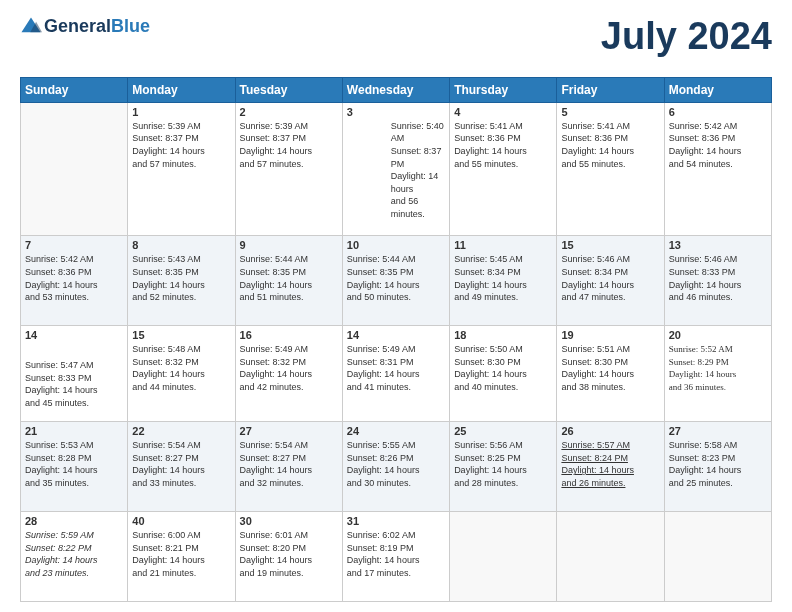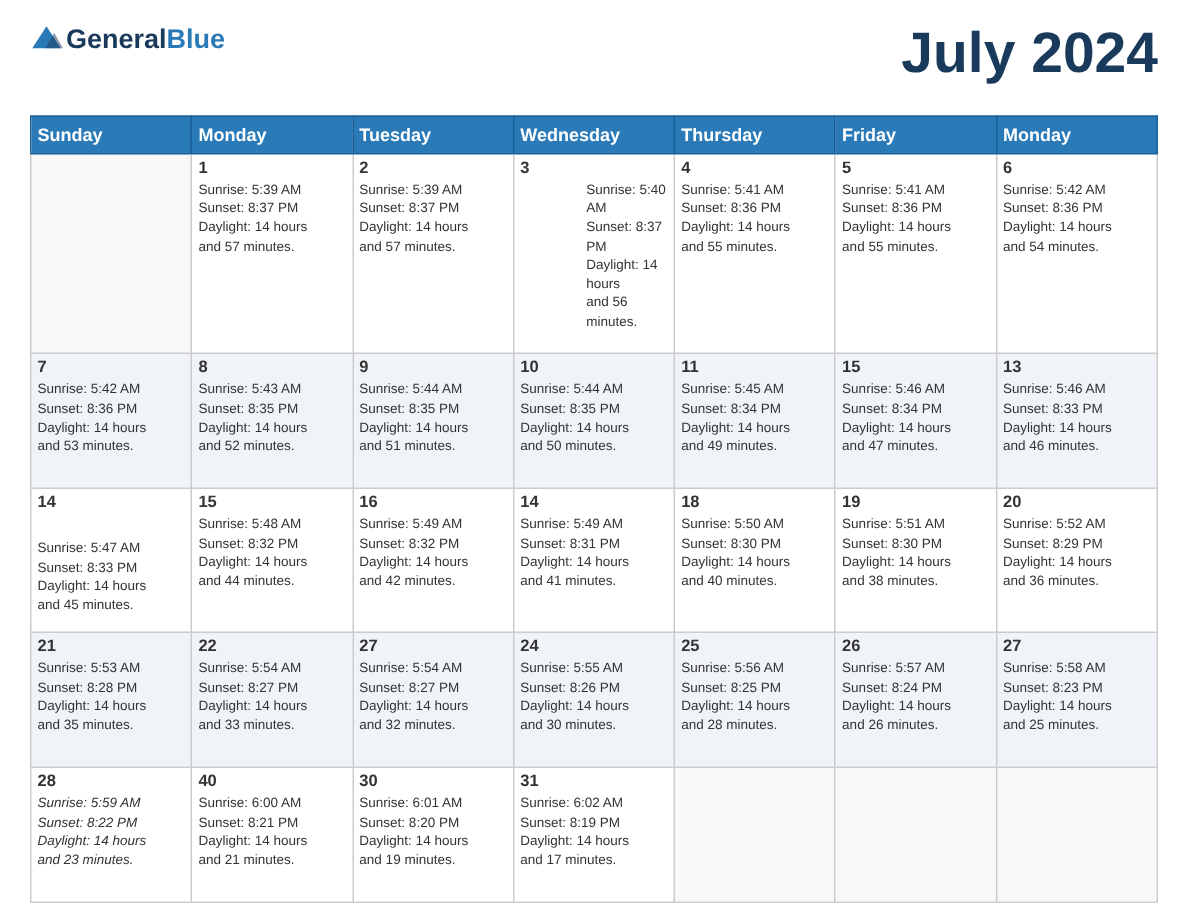--- a/index.html
+++ b/index.html
@@ -269,21 +269,21 @@
           </td>
           <td class="row-white">
             <div class="day-num">19</div>
             <div class="day-info" style="white-space: pre-line;">Sunrise: 5:51 AM
 Sunset: 8:30 PM
 Daylight: 14 hours
 and 38 minutes.</div>
           </td>
           <td class="row-white">
             <div class="day-num">20</div>
-            <div class="day-info" style="white-space: pre-line;">Sunrise: 5:52 AM
+            <div class="day-info" style="white-space: pre-line; font-family: Liberation Serif, serif;">Sunrise: 5:52 AM
 Sunset: 8:29 PM
 Daylight: 14 hours
 and 36 minutes.</div>
           </td>
         </tr>
         <tr>
           <td class="row-shade">
             <div class="day-num">21</div>
             <div class="day-info" style="white-space: pre-line;">Sunrise: 5:53 AM
 Sunset: 8:28 PM
@@ -313,21 +313,21 @@
           </td>
           <td class="row-shade">
             <div class="day-num">25</div>
             <div class="day-info" style="white-space: pre-line;">Sunrise: 5:56 AM
 Sunset: 8:25 PM
 Daylight: 14 hours
 and 28 minutes.</div>
           </td>
           <td class="row-shade">
             <div class="day-num">26</div>
-            <div class="day-info" style="white-space: pre-line;">Sunrise: 5:57 AM
+            <div class="day-info" style="white-space: pre-line; text-decoration: underline;">Sunrise: 5:57 AM
 Sunset: 8:24 PM
 Daylight: 14 hours
 and 26 minutes.</div>
           </td>
           <td class="row-shade">
             <div class="day-num">27</div>
             <div class="day-info" style="white-space: pre-line;">Sunrise: 5:58 AM
 Sunset: 8:23 PM
 Daylight: 14 hours
 and 25 minutes.</div>

